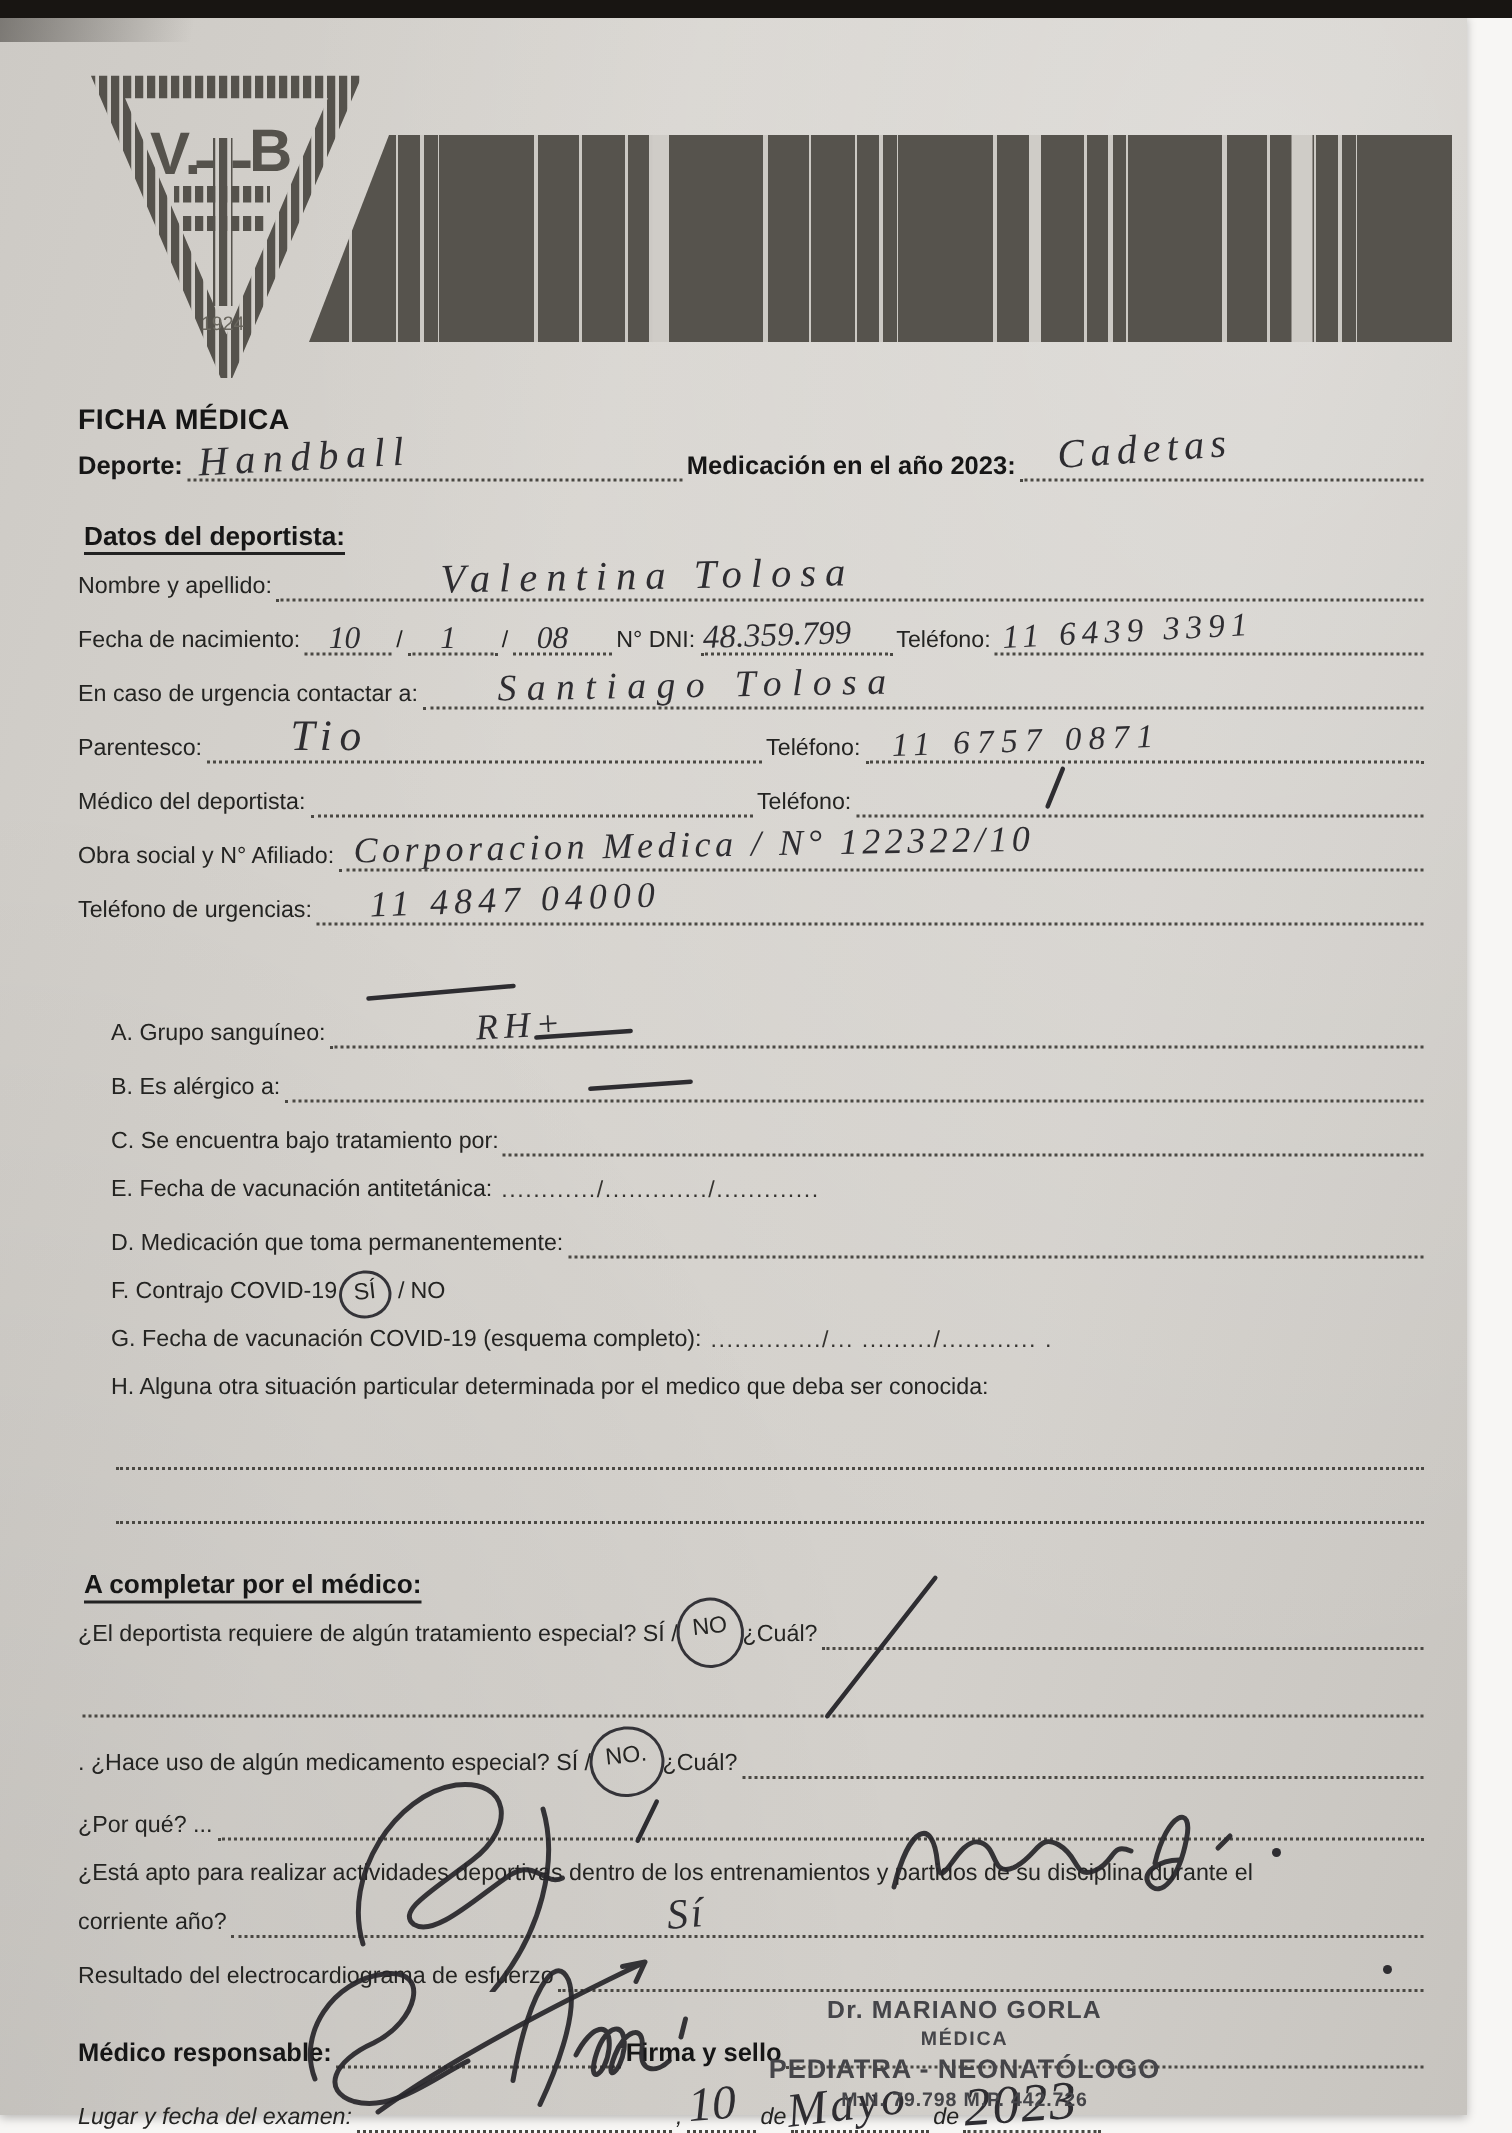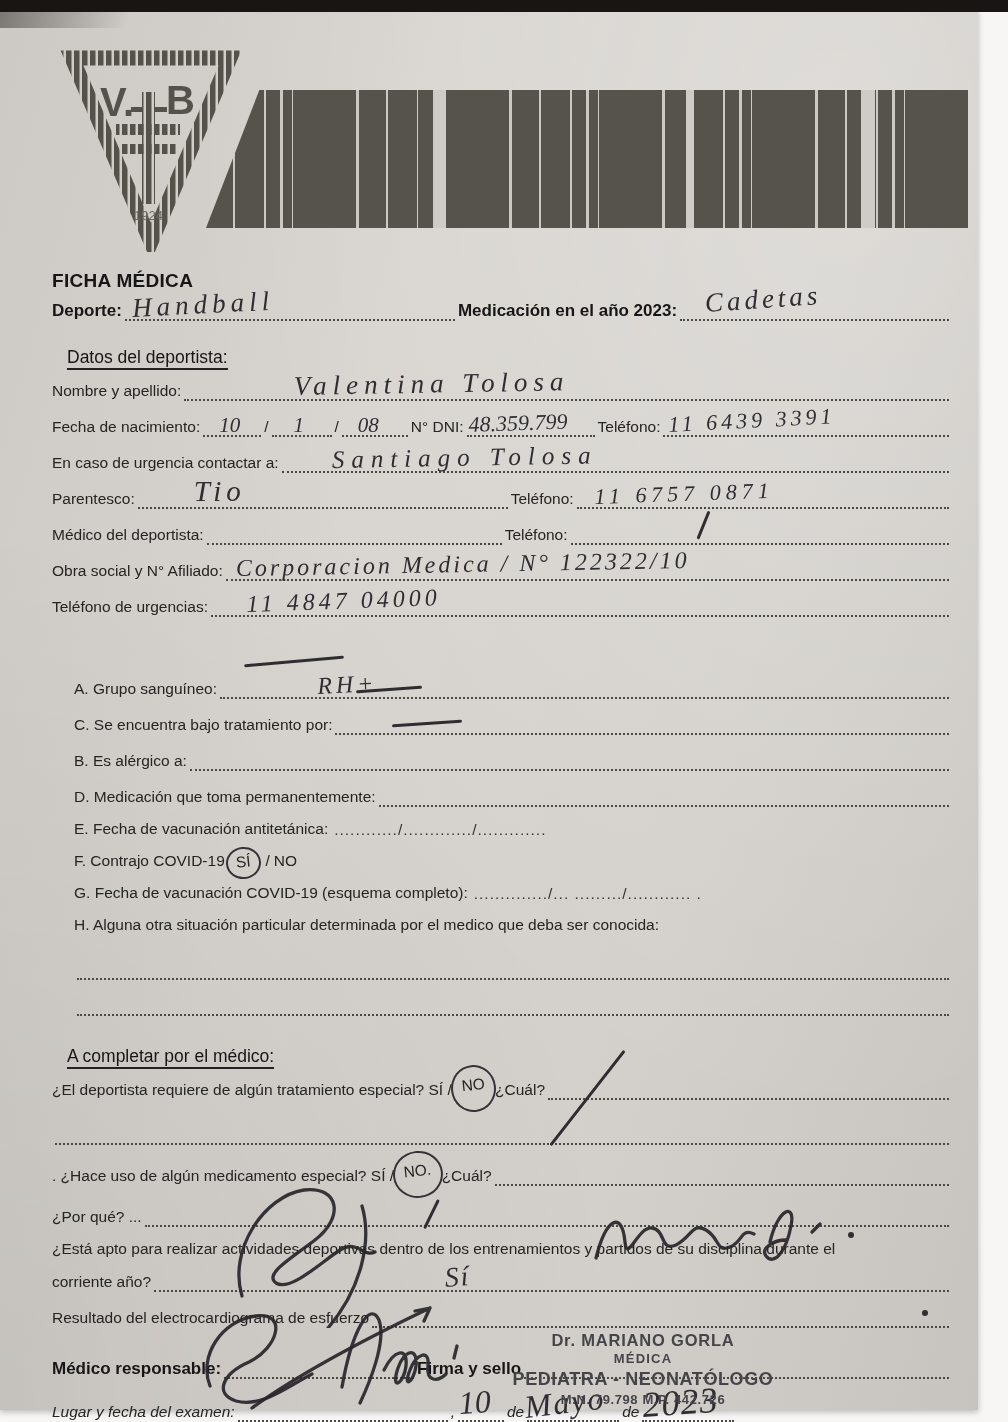--- a/index.html
+++ b/index.html
@@ -33,21 +33,21 @@
       #56534d 29px,#56534d 58px,#ccc9c4 58px,#ccc9c4 59.5px,
       #56534d 59.5px,#56534d 74px,#ccc9c4 74px,#ccc9c4 77px,
       #56534d 77px,#56534d 86px,#ccc9c4 86px,#ccc9c4 87px,
       #56534d 87px,#56534d 150px,#ccc9c4 150px,#ccc9c4 153px);
     position:relative;
   }
   .band-gap{position:absolute;top:0;bottom:0;background:#cfccc7;}
   .g1{left:30%;width:11px;} .g2{left:63%;width:8px;} .g3{left:86%;width:14px;}
   
   h1{font-size:19px;font-weight:bold;margin:14px 0 6px 0;letter-spacing:.3px;color:#161616;}
-  h2{font-size:17.5px;font-weight:normal;margin:26px 0 10px 15px;color:#161616;}
+  h2{font-size:17.5px;font-weight:bold;margin:26px 0 10px 4px;color:#161616;}
   h2 span{border-bottom:2.4px solid #222;padding-bottom:1px;}
   
   .row{display:flex;align-items:flex-end;font-size:15.5px;margin-bottom:13px;color:#242422;}
   .row .lbl{white-space:nowrap;padding-bottom:1px;}
   .blabel{font-weight:bold;font-size:17px;white-space:nowrap;color:#161616;}
   .fill{flex:1;border-bottom:2.2px dotted #4a4843;position:relative;height:21px;margin:0 3px;}
   .seg{flex:0 0 auto;border-bottom:2.2px dotted #4a4843;position:relative;height:21px;margin:0 3px;}
   .dots{white-space:nowrap;letter-spacing:1px;color:#35332f;}
   
   .hand{
@@ -191,34 +191,34 @@
     <div class="gap46"></div>
 
     <div class="content-items" style="padding-left:22px">
       <div class="row">
         <span class="lbl">A. Grupo sanguíneo:</span>
         <span class="fill">
           <span class="hand" style="left:98px;font-size:24px;letter-spacing:4px;transform:rotate(-3deg)">RH+</span>
         </span>
       </div>
       <div class="row">
+        <span class="lbl">B. Es alérgico a:</span>
+        <span class="fill"></span>
+      </div>
+      <div class="row">
         <span class="lbl">C. Se encuentra bajo tratamiento por:</span>
         <span class="fill"></span>
       </div>
       <div class="row">
-        <span class="lbl">B. Es alérgico a:</span>
-        <span class="fill"></span>
+        <span class="lbl">E. Fecha de vacunación antitetánica:</span>
+        <span class="dots" style="margin-left:6px">............/............./.............</span>
       </div>
       <div class="row">
         <span class="lbl">D. Medicación que toma permanentemente:</span>
         <span class="fill"></span>
-      </div>
-      <div class="row">
-        <span class="lbl">E. Fecha de vacunación antitetánica:</span>
-        <span class="dots" style="margin-left:6px">............/............./.............</span>
       </div>
       <div class="row">
         <span class="lbl">F. Contrajo COVID-19</span>
         <span class="circle">SÍ</span>
         <span class="lbl" style="margin:0 4px">/</span>
         <span class="lbl">NO</span>
       </div>
       <div class="row">
         <span class="lbl">G. Fecha de vacunación COVID-19 (esquema completo):</span>
         <span class="dots" style="margin-left:6px">............../... ........./............ .</span>

